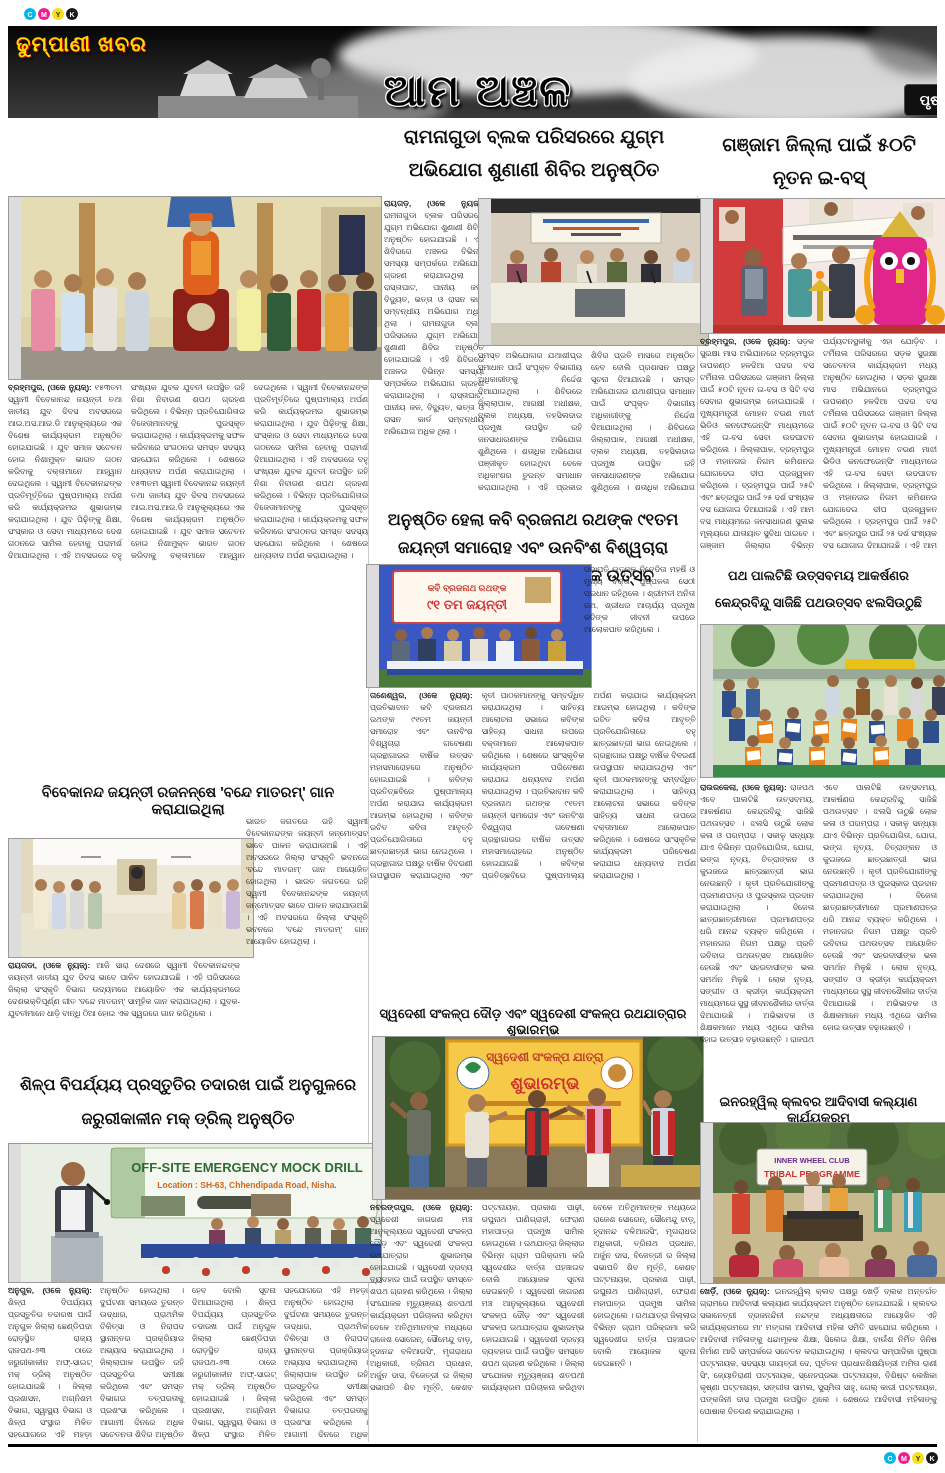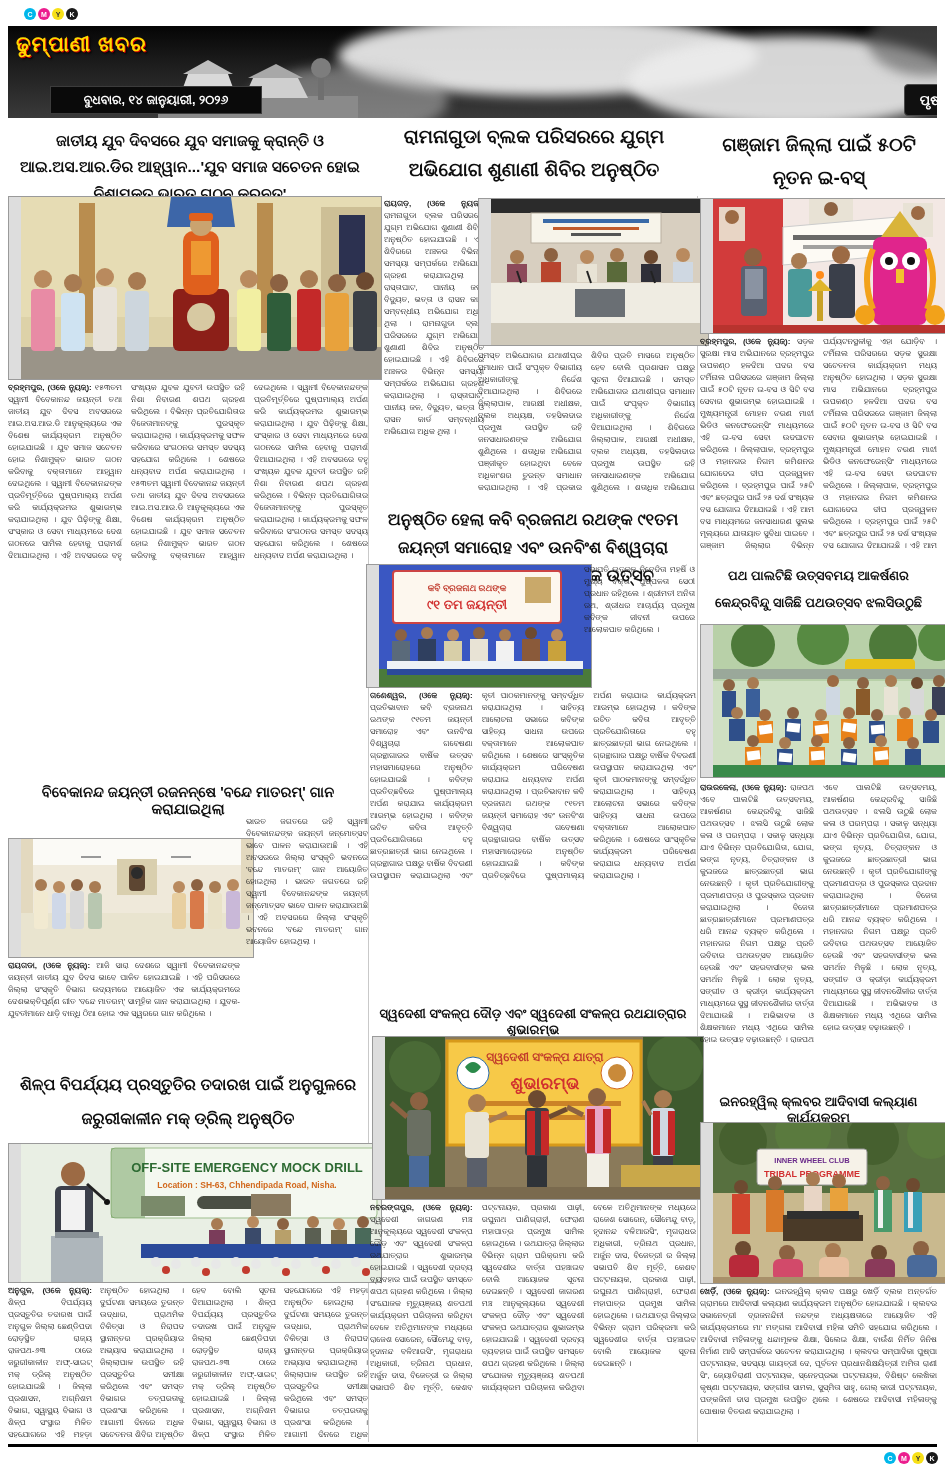--- a/index.html
+++ b/index.html
@@ -56,28 +56,27 @@
     <svg class="abs" style="left:150px;top:30px;width:200px;height:62px;" viewBox="0 0 200 62">
       <rect x="0" y="40" width="200" height="22" fill="#8a8a8a"></rect>
       <polygon points="30,18 70,18 78,40 22,40" fill="#d9d9d9"></polygon>
       <polygon points="25,18 75,18 50,4" fill="#bdbdbd"></polygon>
       <polygon points="95,22 140,22 150,42 86,42" fill="#cfcfcf"></polygon>
       <polygon points="90,22 145,22 118,8" fill="#a8a8a8"></polygon>
       <rect x="160" y="14" width="6" height="30" fill="#6f6f6f"></rect>
       <circle cx="163" cy="12" r="10" fill="#7d7d7d"></circle>
     </svg>
     <div class="abs" id="paper-name">ଢୁମ୍ପାଣୀ ଖବର</div>
-    <div class="abs" id="date-box">ବୁଧବାର, ୧୪ ଜାନୁୟାରୀ, ୨୦୨୬</div>
+    <div class="abs" id="sec-title">ଆମ ଅଞ୍ଚଳ</div>
     <div class="abs" id="page-box">ପୃଷ୍ଠା-୭</div>
   </div>
 
   <div class="abs vrule" style="left:368px;top:196px;height:1246px;"></div>
   <div class="abs vrule" style="left:697px;top:196px;height:1246px;"></div>
 
-  <div class="abs hl ctr" style="left:10px;top:128px;width:360px;height:64px;font-size:15.5px;line-height:1.7;">ଜାତୀୟ ଯୁବ ଦିବସରେ ଯୁବ ସମାଜକୁ କ୍ରାନ୍ତି ଓ ଆଇ.ଅସ.ଆର.ଡିର ଆହ୍ୱାନ...'ଯୁବ ସମାଜ ସଚେତନ ହୋଇ ନିଶାମୁକ୍ତ ଭାରତ ଗଠନ କରନ୍ତୁ'</div>
 
   <div class="abs ph" style="left:8px;top:196px;width:360px;height:182px;">
     <svg viewBox="0 0 360 182">
       <rect width="360" height="182" fill="#ddd2a8"></rect>
       <rect x="0" y="0" width="360" height="120" fill="#e6dcb4"></rect>
       <rect x="58" y="6" width="16" height="130" fill="#b98d4f"></rect>
       <rect x="236" y="6" width="16" height="130" fill="#b98d4f"></rect>
       <rect x="300" y="10" width="60" height="120" fill="#cdbf96"></rect>
       <rect x="318" y="18" width="26" height="60" fill="#2c3150"></rect>
       <polygon points="150,0 210,0 214,30 146,30" fill="#3d66a8"></polygon>

